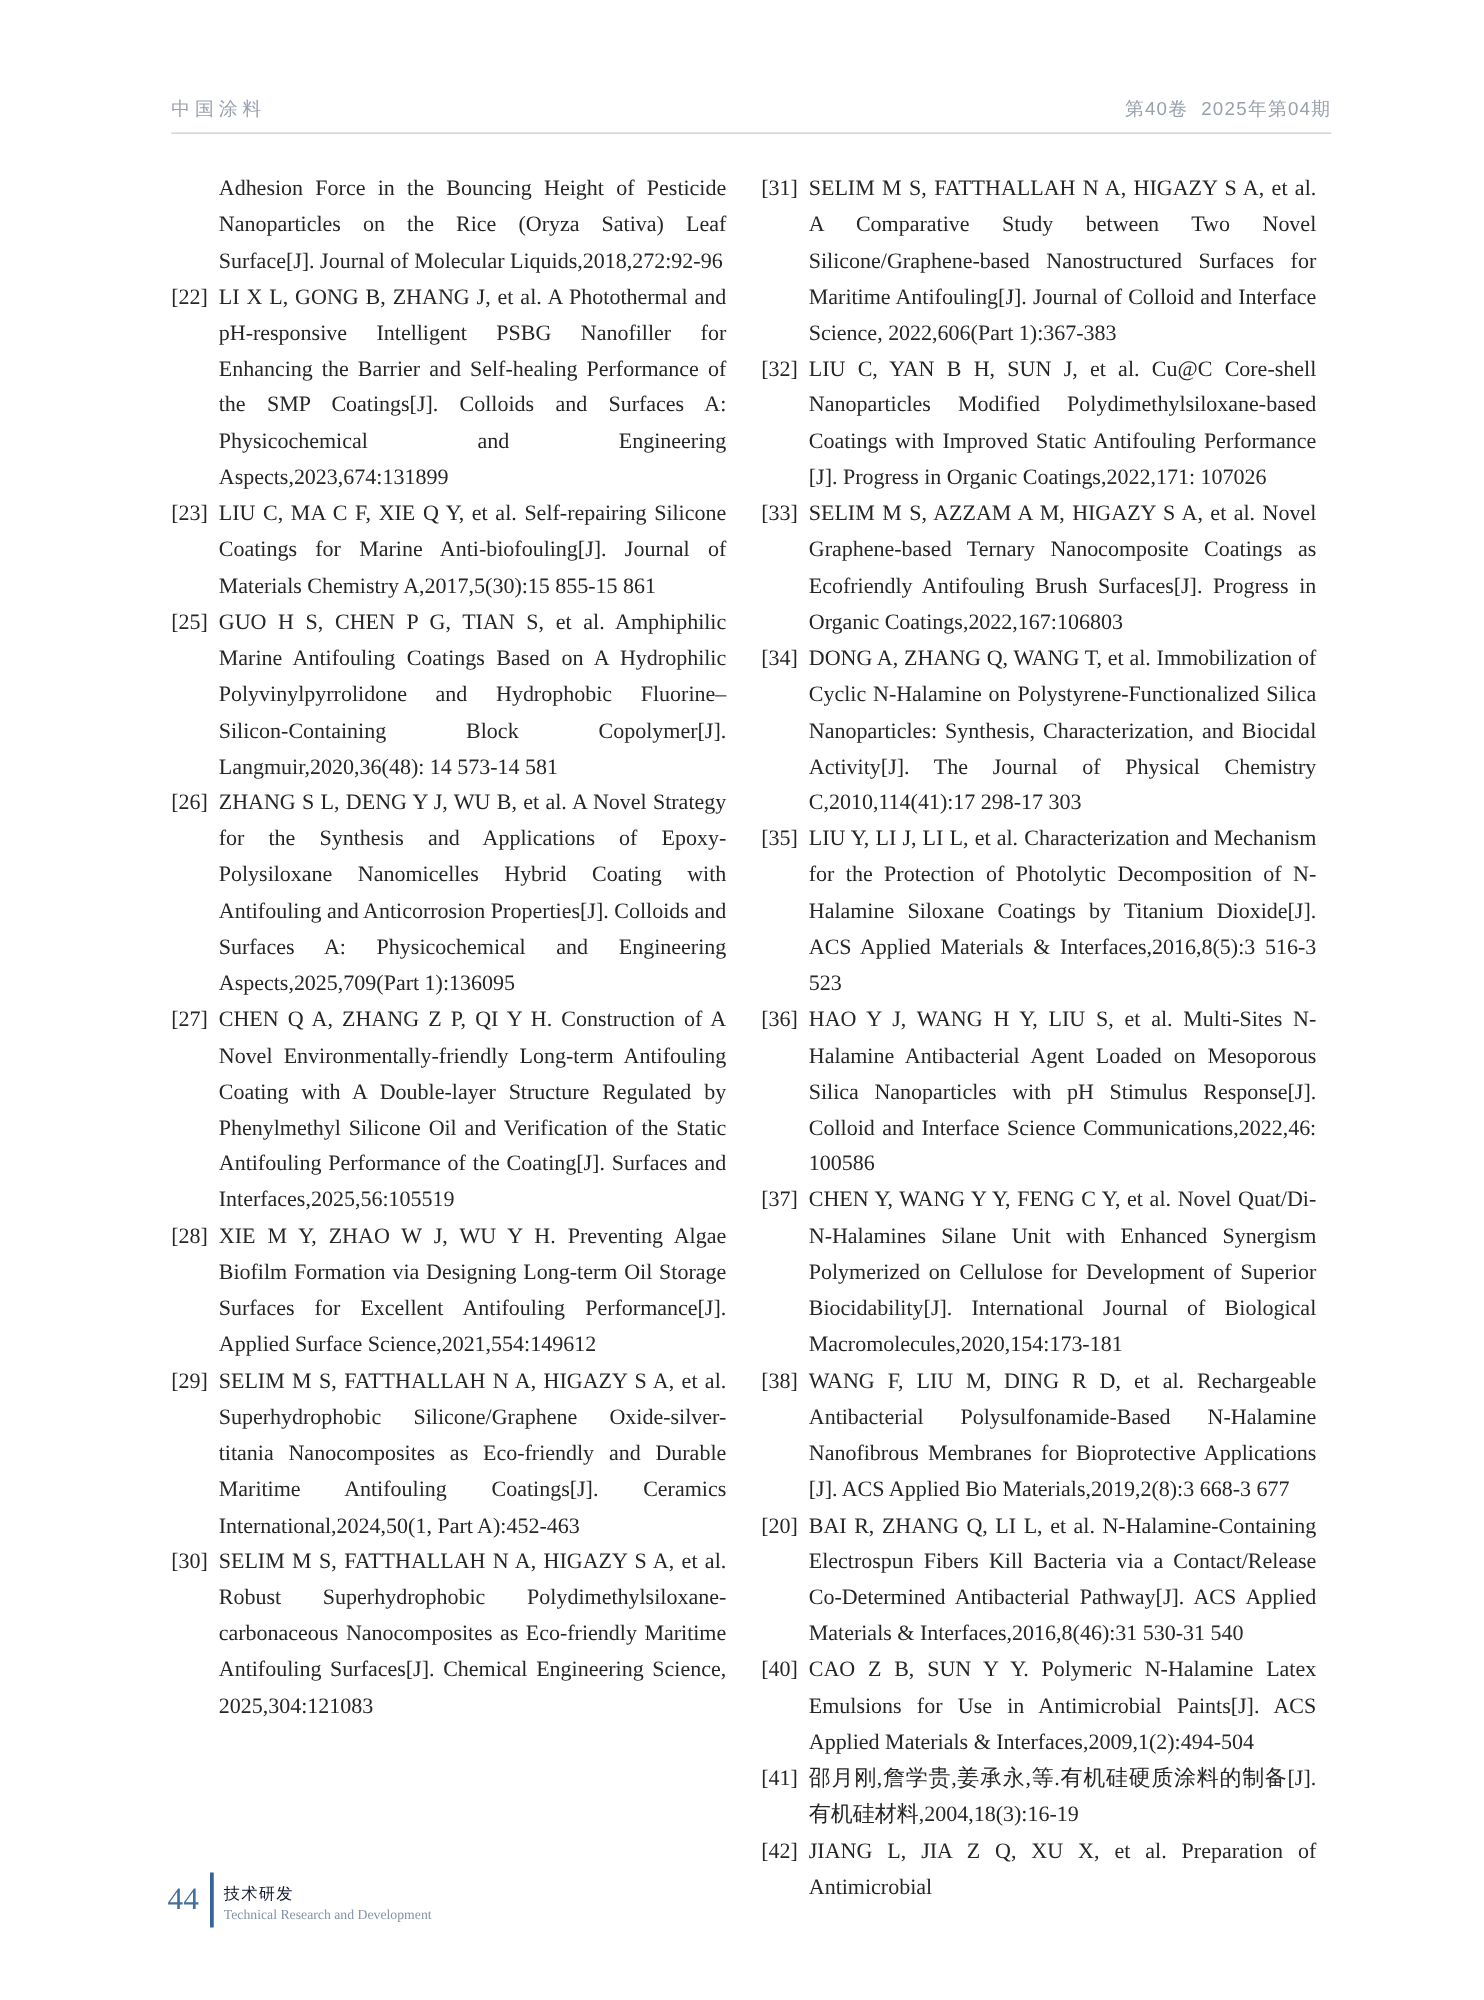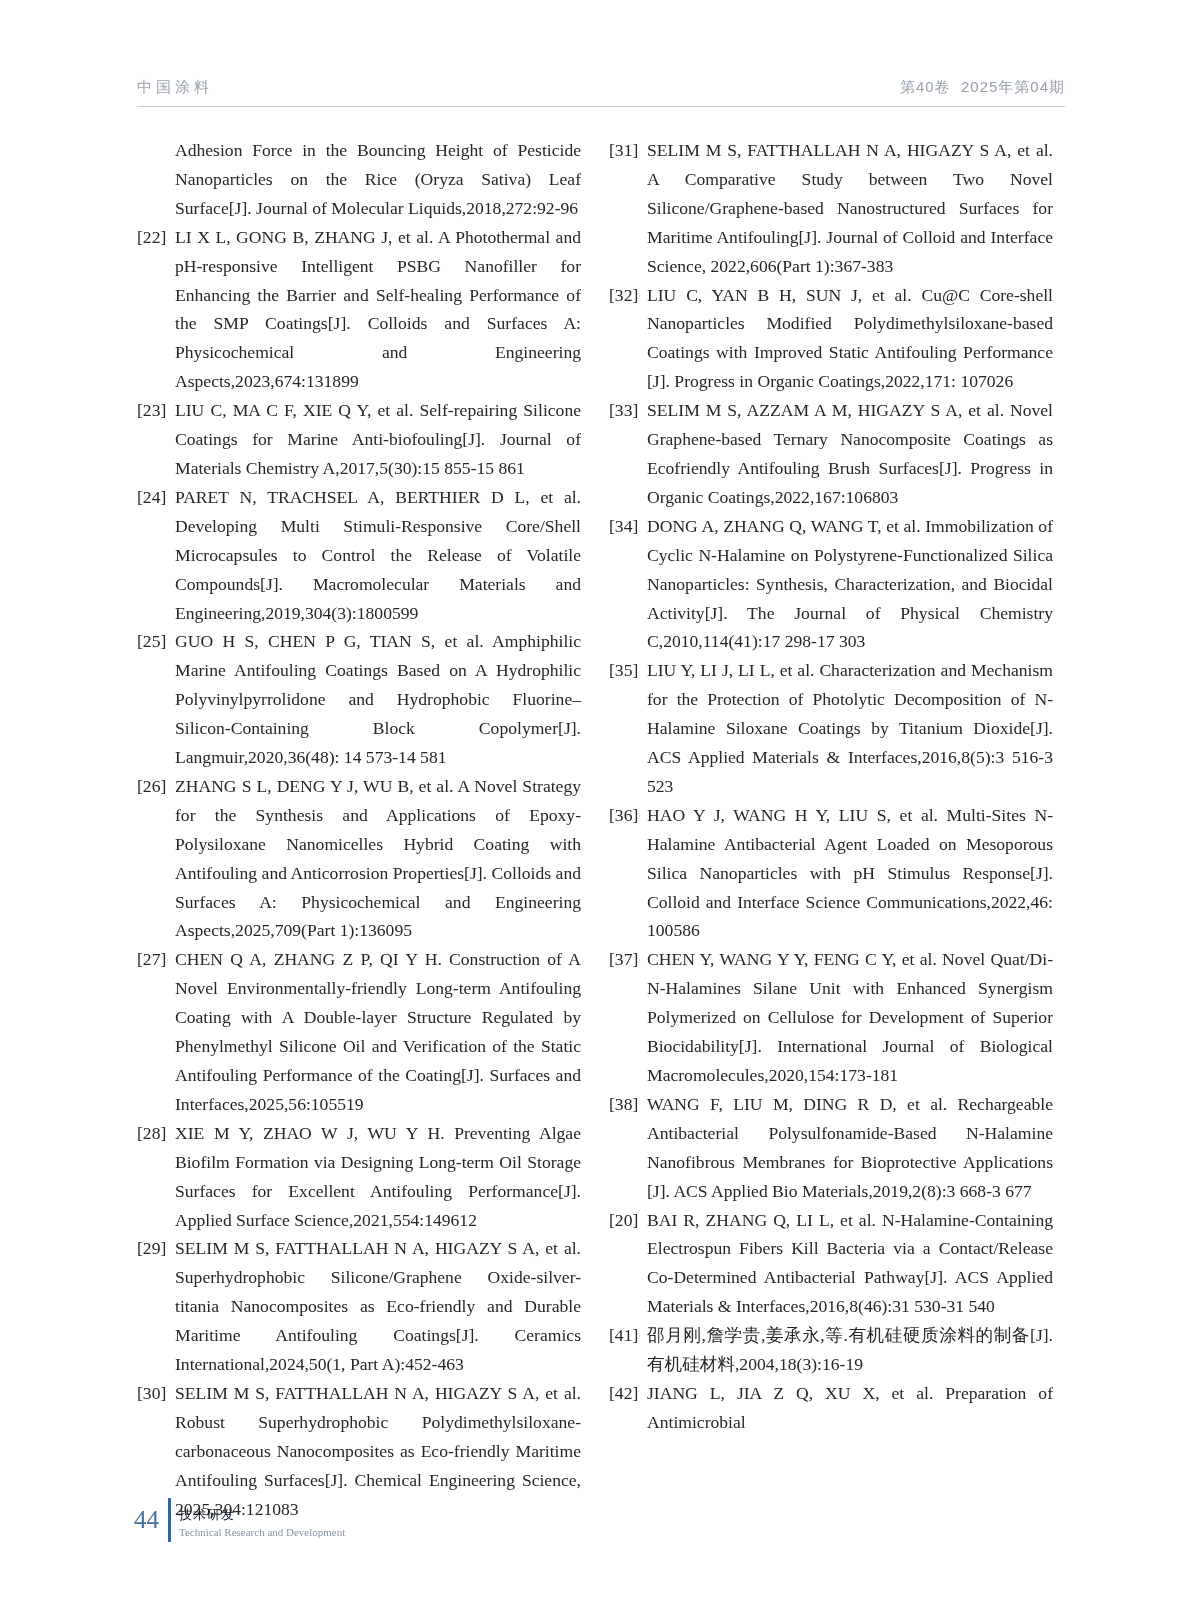--- a/index.html
+++ b/index.html
@@ -65,24 +65,20 @@
         </div>
         <div class="ref">
           <span class="ref-num">[22]</span>
           <span class="ref-text">LI X L, GONG B, ZHANG J, et al. A Photothermal and pH-responsive Intelligent PSBG Nanofiller for Enhancing the Barrier and Self-healing Performance of the SMP Coatings[J]. Colloids and Surfaces A: Physicochemical and Engineering Aspects,2023,674:131899</span>
         </div>
         <div class="ref">
           <span class="ref-num">[23]</span>
           <span class="ref-text">LIU C, MA C F, XIE Q Y, et al. Self-repairing Silicone Coatings for Marine Anti-biofouling[J]. Journal of Materials Chemistry A,2017,5(30):15 855-15 861</span>
         </div>
         <div class="ref">
-          <span class="ref-num">[24]</span>
-          <span class="ref-text">PARET N, TRACHSEL A, BERTHIER D L, et al. Developing Multi Stimuli-Responsive Core/Shell Microcapsules to Control the Release of Volatile Compounds[J]. Macromolecular Materials and Engineering,2019,304(3):1800599</span>
-        </div>
-        <div class="ref">
           <span class="ref-num">[25]</span>
           <span class="ref-text">GUO H S, CHEN P G, TIAN S, et al. Amphiphilic Marine Antifouling Coatings Based on A Hydrophilic Polyvinylpyrrolidone and Hydrophobic Fluorine–Silicon-Containing Block Copolymer[J]. Langmuir,2020,36(48): 14 573-14 581</span>
         </div>
         <div class="ref">
           <span class="ref-num">[26]</span>
           <span class="ref-text">ZHANG S L, DENG Y J, WU B, et al. A Novel Strategy for the Synthesis and Applications of Epoxy-Polysiloxane Nanomicelles Hybrid Coating with Antifouling and Anticorrosion Properties[J]. Colloids and Surfaces A: Physicochemical and Engineering Aspects,2025,709(Part 1):136095</span>
         </div>
         <div class="ref">
           <span class="ref-num">[27]</span>
           <span class="ref-text">CHEN Q A, ZHANG Z P, QI Y H. Construction of A Novel Environmentally-friendly Long-term Antifouling Coating with A Double-layer Structure Regulated by Phenylmethyl Silicone Oil and Verification of the Static Antifouling Performance of the Coating[J]. Surfaces and Interfaces,2025,56:105519</span>
@@ -131,20 +127,24 @@
         </div>
         <div class="ref">
           <span class="ref-num">[38]</span>
           <span class="ref-text">WANG F, LIU M, DING R D, et al. Rechargeable Antibacterial Polysulfonamide-Based N-Halamine Nanofibrous Membranes for Bioprotective Applications [J]. ACS Applied Bio Materials,2019,2(8):3 668-3 677</span>
         </div>
         <div class="ref">
           <span class="ref-num">[20]</span>
           <span class="ref-text">BAI R, ZHANG Q, LI L, et al. N-Halamine-Containing Electrospun Fibers Kill Bacteria via a Contact/Release Co-Determined Antibacterial Pathway[J]. ACS Applied Materials &amp; Interfaces,2016,8(46):31 530-31 540</span>
         </div>
         <div class="ref">
+          <span class="ref-num">[40]</span>
+          <span class="ref-text">CAO Z B, SUN Y Y. Polymeric N-Halamine Latex Emulsions for Use in Antimicrobial Paints[J]. ACS Applied Materials &amp; Interfaces,2009,1(2):494-504</span>
+        </div>
+        <div class="ref">
           <span class="ref-num">[41]</span>
           <span class="ref-text">邵月刚,詹学贵,姜承永,等.有机硅硬质涂料的制备[J]. 有机硅材料,2004,18(3):16-19</span>
         </div>
         <div class="ref">
           <span class="ref-num">[42]</span>
           <span class="ref-text">JIANG L, JIA Z Q, XU X, et al. Preparation of Antimicrobial</span>
         </div>
       </div>
   </div>
 

